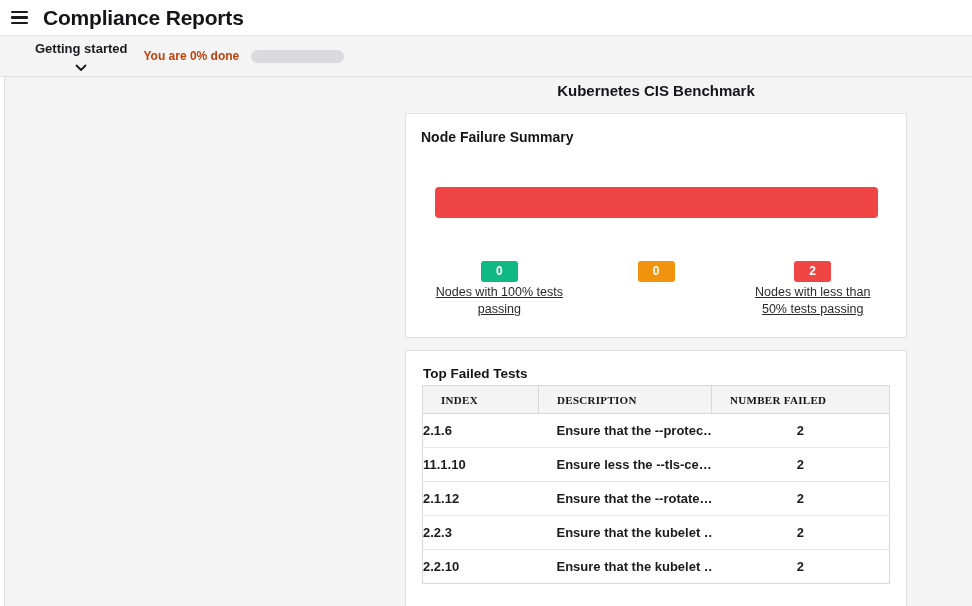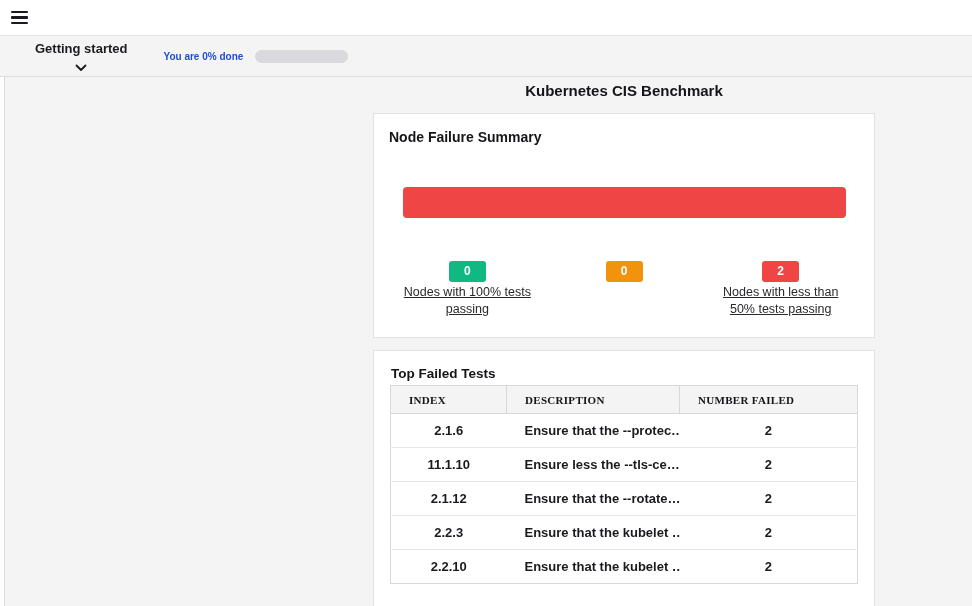--- a/index.html
+++ b/index.html
@@ -40,37 +40,38 @@
     border-bottom: 1px solid #dedede;
     display: flex;
     align-items: center;
     padding-left: 35px;
   }
   .gs-dropdown {
     display: flex; align-items: center; gap: 8px;
     background: none; border: none; cursor: pointer;
     font-family: inherit; font-size: 13px; font-weight: 700; color: #1b1b1f; flex-direction: column;
   }
-  .gs-progress-text { margin-left: 36px; font-size: 10px; font-weight: 700; color: #1d4ed8; }
+  .gs-progress-text { margin-left: 16px; font-size: 12px; font-weight: 700; color: #c2410c; }
   .gs-pill {
     margin-left: 12px;
     width: 93px; height: 13px;
     border-radius: 7px;
     background: #d9d9de;
     overflow: hidden;
   }
   .gs-pill .fill { height: 100%; width: 0%; background: #3d98d3; }
 
   
   .main {
     height: 529px;
     margin-left: 4px;
     border-left: 1px solid #dcdcdc;
     background: #f4f4f4;
     overflow: hidden;
+    padding-left: 32px;
   }
   .report-column { width: 502px; margin-left: 368px; padding-top: 5px; }
   .report-title {
     text-align: center;
     font-size: 15px;
     font-weight: 700;
     color: #141419;
   }
   .card {
     background: #ffffff;
@@ -131,33 +132,34 @@
   }
   .failed-tests thead th:last-child { border-right: none; }
   .failed-tests tbody td {
     height: 34px;
     font-size: 13px;
     font-weight: 700;
     color: #1b1b1f;
     border-top: 1px solid #e8e8e8;
   }
   .failed-tests tbody tr:first-child td { border-top: none; }
-  .failed-tests td.c-index { text-align: center; }
+  .failed-tests td.c-index { text-align: left; }
   .failed-tests td.c-desc  { text-align: left; padding-left: 18px; white-space: nowrap; overflow: hidden; }
   .failed-tests td.c-num   { text-align: center; }
 </style>
 </head>
 <body>
 
 <header class="app-header">
   <button class="menu-btn">
     <span class="bar"></span>
     <span class="bar"></span>
     <span class="bar"></span>
   </button>
+  <h1 class="app-title">Compliance Reports</h1>
 </header>
 
 <div class="gs-bar">
   <button class="gs-dropdown">
     <span>Getting started</span>
     <svg width="12" height="8" viewBox="0 0 12 8">
       <polyline points="1.5,1.5 6,6 10.5,1.5" fill="none" stroke="#1b1b1f" stroke-width="1.8" stroke-linecap="round" stroke-linejoin="round"></polyline>
     </svg>
   </button>
   <span class="gs-progress-text">You are 0% done</span>

